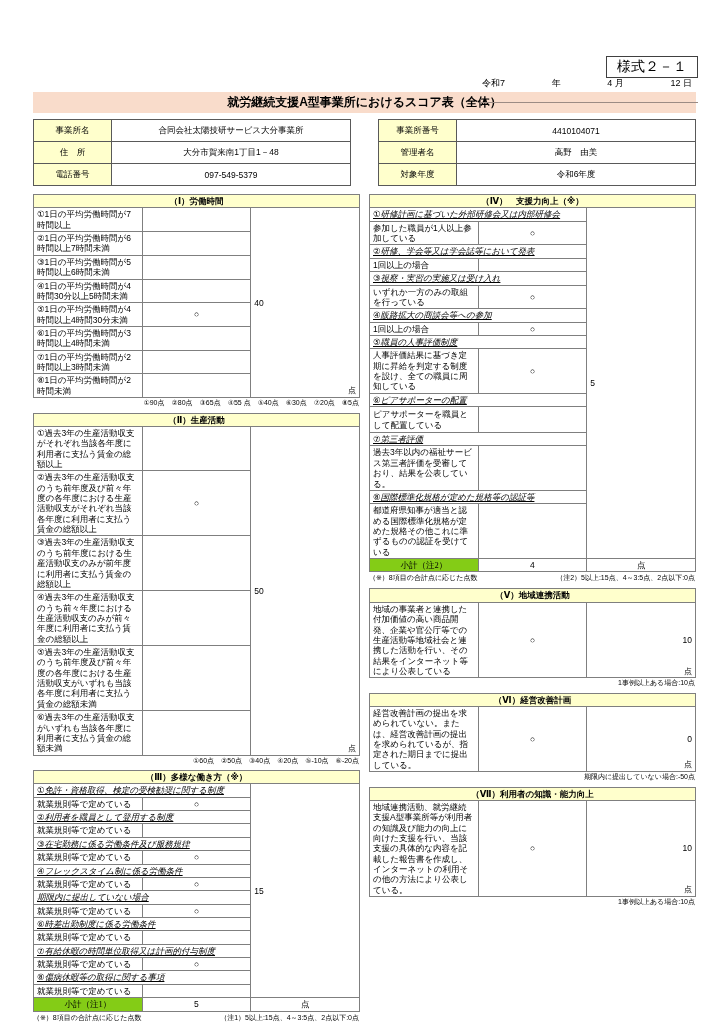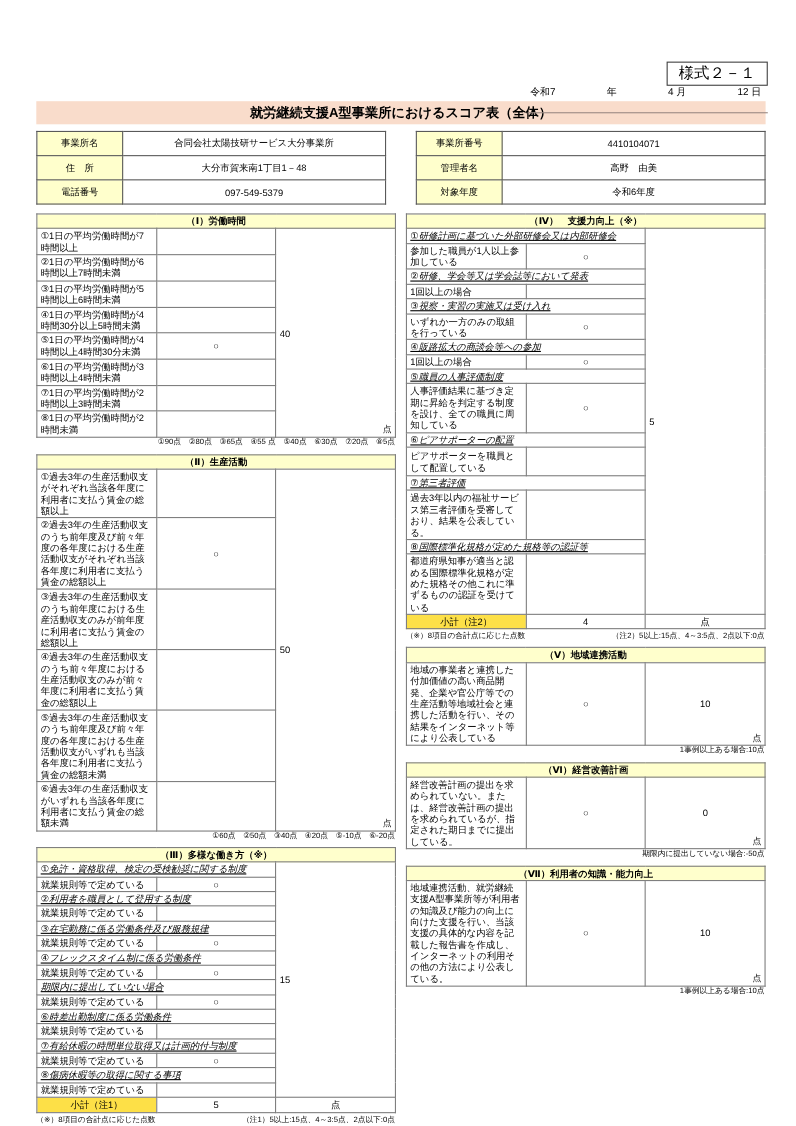--- a/index.html
+++ b/index.html
@@ -31,27 +31,27 @@
 .col { flex:1; min-width:0; }
 table.sec { width:100%; border-collapse:collapse; table-layout:fixed; }
 table.sec td { border:1px solid #7f7f7f; font-size:8.5px; padding:1px 3px; vertical-align:middle; line-height:1.22; }
 td.sec-header { background:#ffffcc; font-weight:bold; text-align:center; font-size:9.5px; padding:2.5px 0; }
 td.mark-cell { width:26px; text-align:center; font-size:9px; padding:0; }
 td.score-cell { width:36px; text-align:left; font-size:9.5px; position:relative; }
 .su { position:absolute; bottom:1px; right:3px; font-size:8px; }
 td.g-title { padding:1.5px 2px 0.5px; }
 td.g-title span { text-decoration:underline;font-style:italic; }
 td.sub-ind { padding-left:22px; }
-td.subl { background:#fde047; text-align:center; padding:2px 0; }
+td.subl { background:#84cc16; text-align:center; padding:2px 0;font-family:Liberation Serif, serif; }
 td.subv { text-align:center; }
 td.subu { text-align:center; font-size:8px; }
 .fnote { font-size:7px; text-align:right; margin:1px 1px 5px 0; line-height:1.2; }
 .fnote2 { display:flex; justify-content:space-between; font-size:7px; margin:1px 1px 5px 0; }
 td.big-text { padding:2px 4px; }
-td.single-score { width:36px; text-align:center; font-size:9.5px; position:relative; }
+td.single-score { width:36px; text-align:right; font-size:9.5px; position:relative; }
 </style>
 </head>
 <body>
 
 <div class="page">
 
   <div class="form-code">様式２－１</div>
   <div class="date-line">
     <span>令和7</span>
     <span>年</span>

